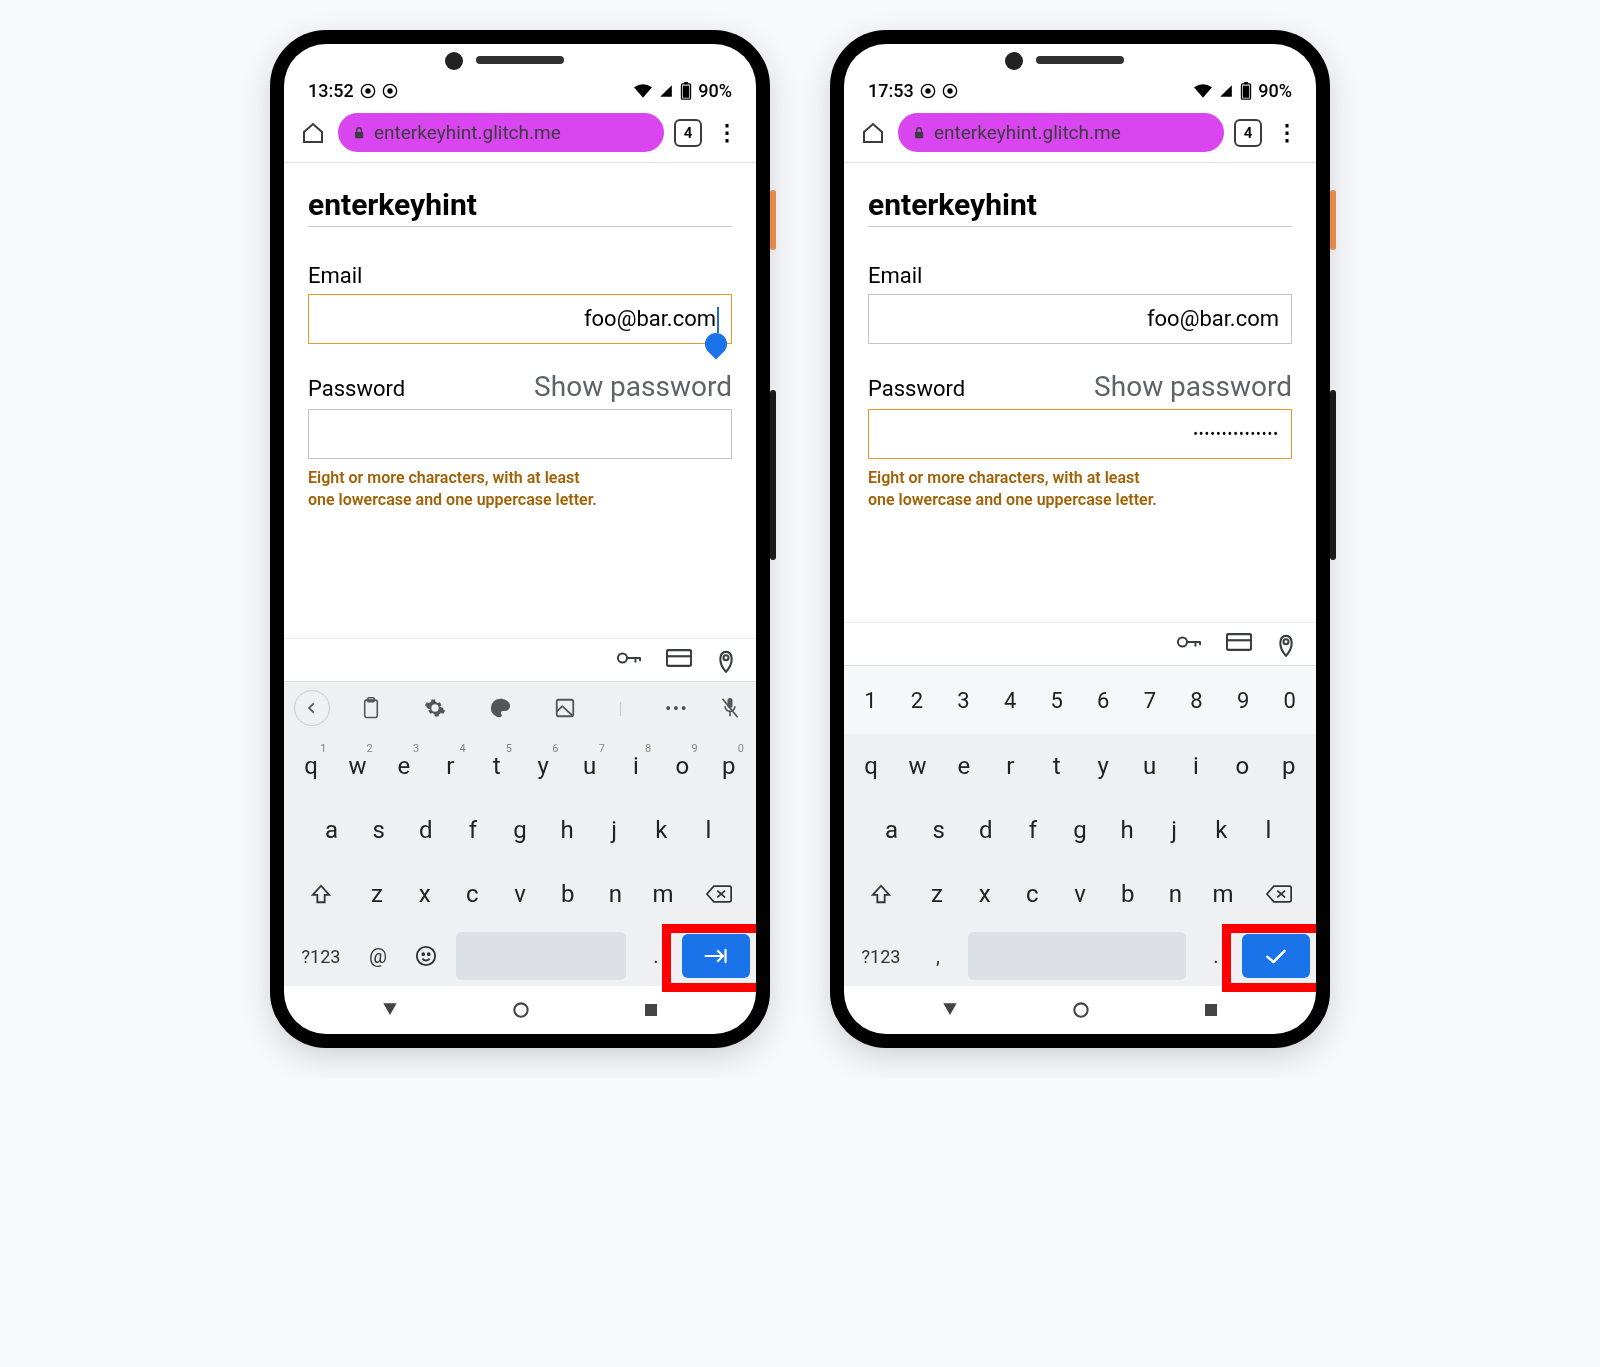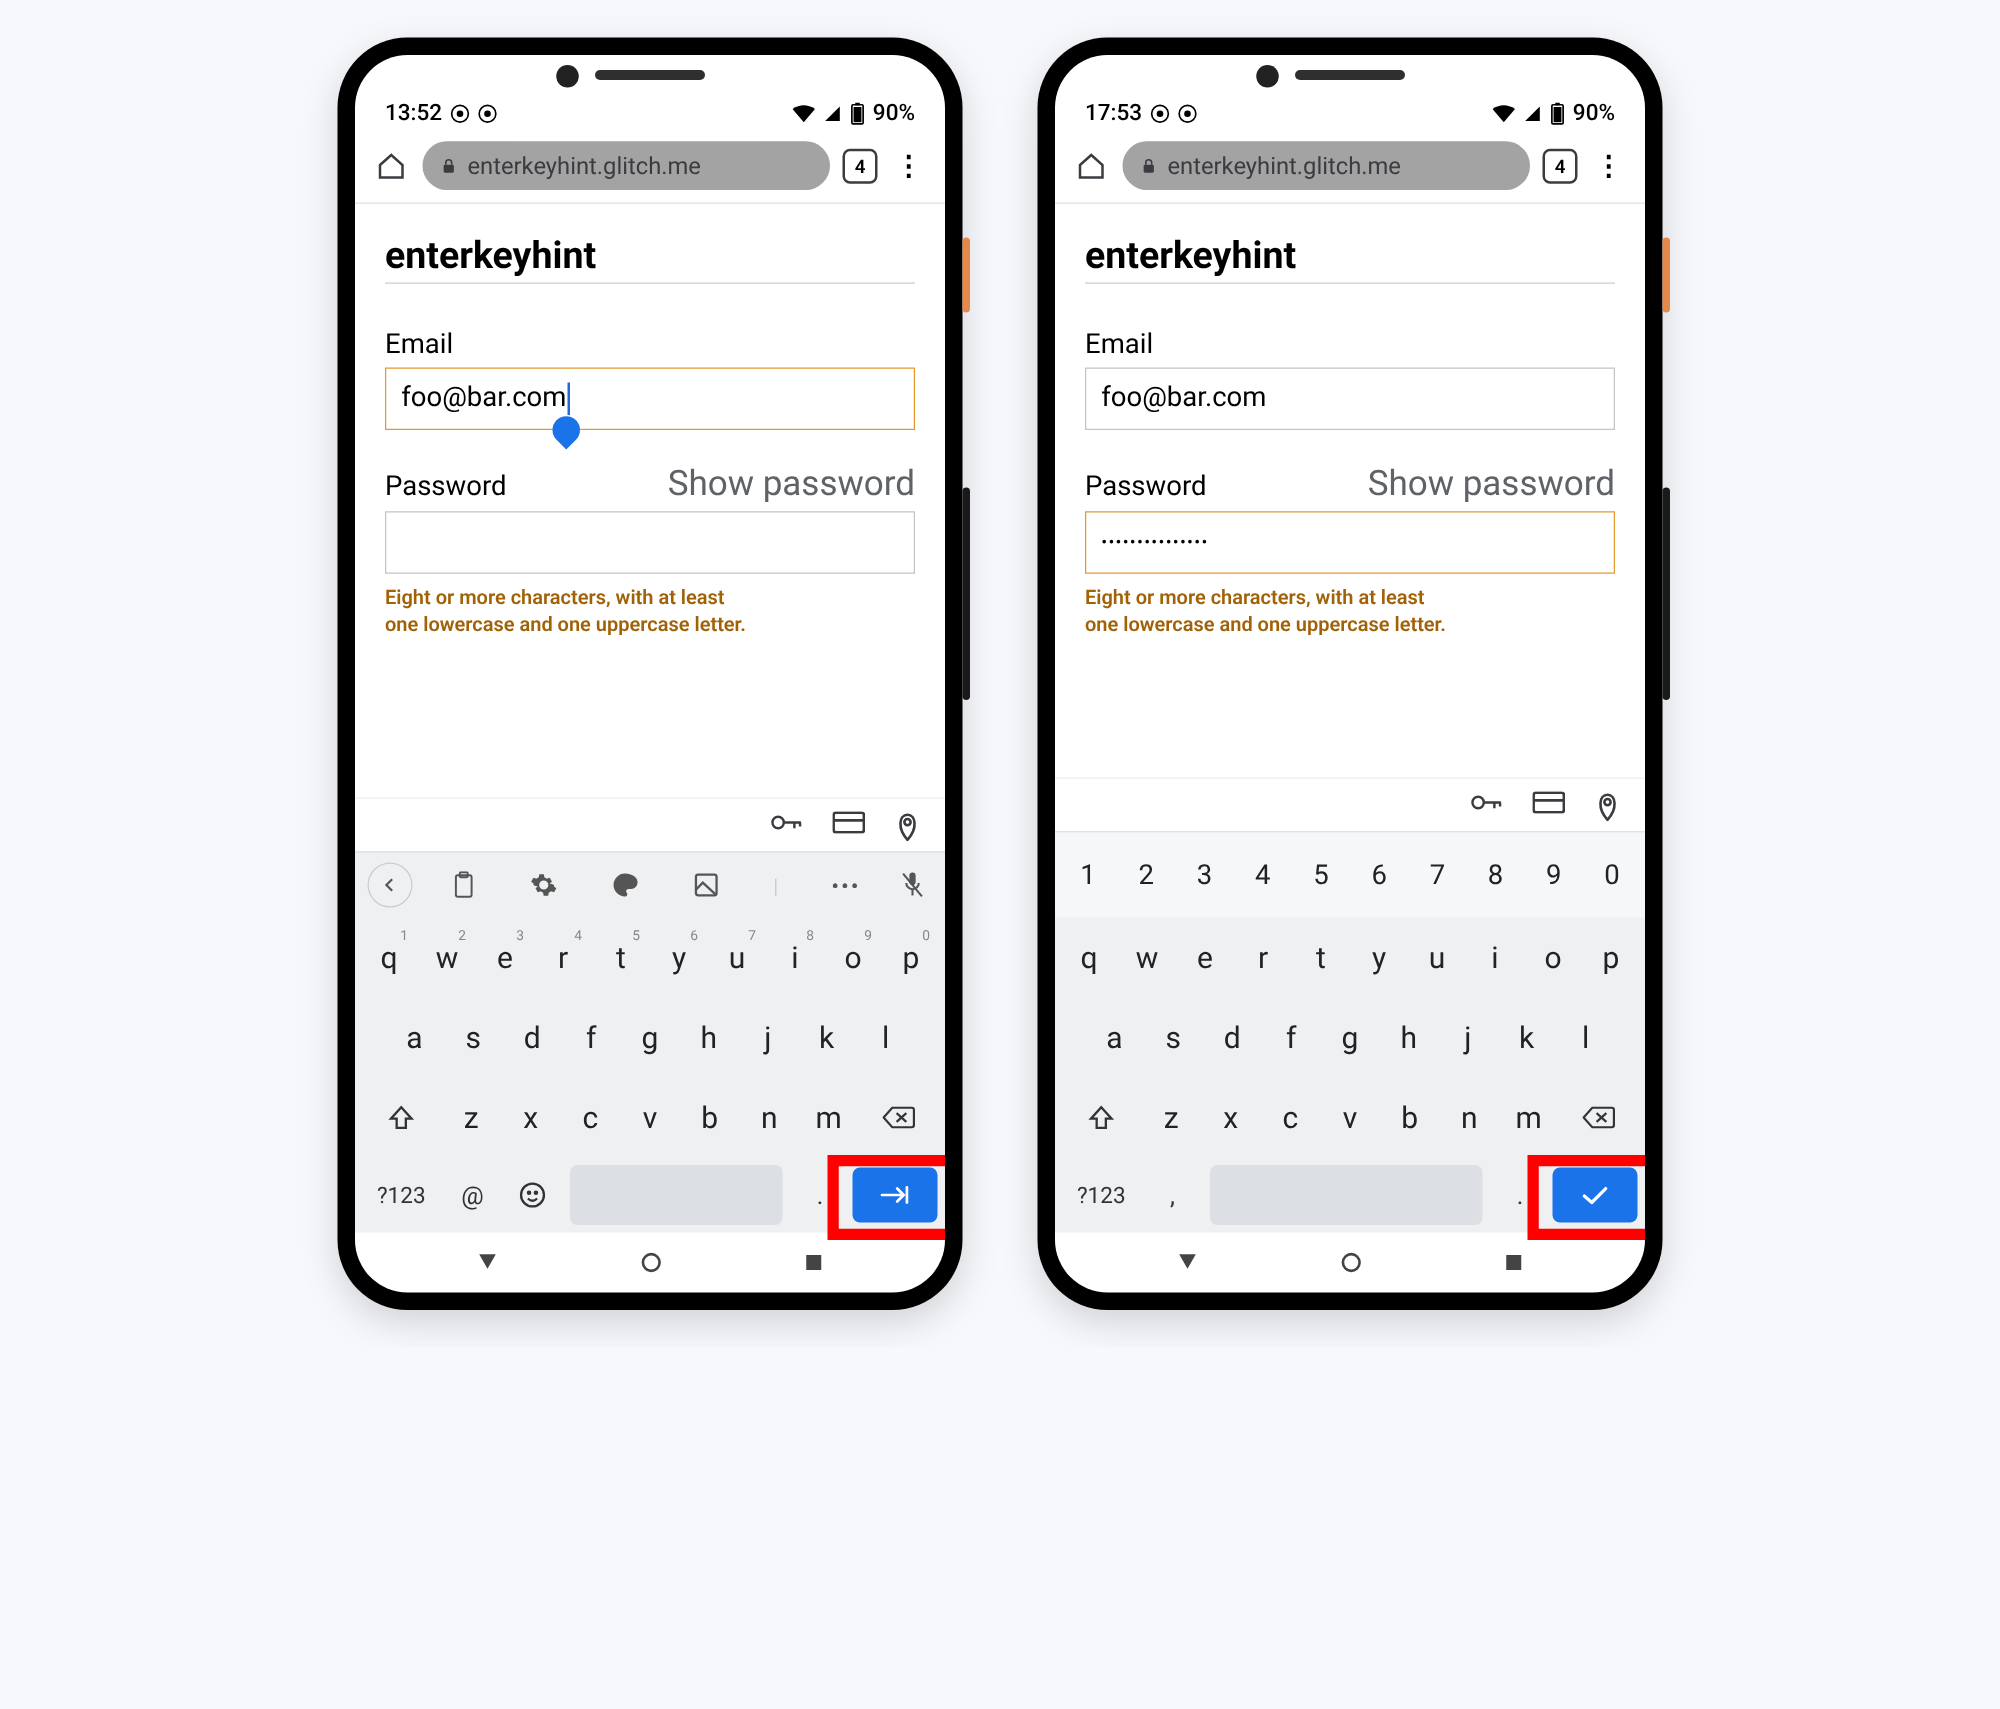--- a/index.html
+++ b/index.html
@@ -38,36 +38,36 @@
     display:flex; justify-content:space-between; align-items:center;
     padding:2px 24px 6px; font-size:18px; color:#000; font-weight:500;
   }
   .statusbar .left, .statusbar .right { display:flex; align-items:center; gap:6px; }
   .urlbar {
     display:flex; align-items:center; gap:10px;
     padding:6px 14px 10px; border-bottom:1px solid #e0e0e0;
   }
   .urlfield {
     flex:1; display:flex; align-items:center; gap:8px;
-    background:#a3a3a3; border-radius:22px; padding:8px 14px; color:#3a3c40; font-size:19px;
+    background:#d946ef; border-radius:22px; padding:8px 14px; color:#3a3c40; font-size:19px;
   }
   .tabbadge {
     width:28px; height:28px; border:2px solid #3a3c40; border-radius:6px;
     display:flex; align-items:center; justify-content:center; font-size:15px; font-weight:600;
   }
   .iconbtn{width:30px;height:30px;display:flex;align-items:center;justify-content:center;}
   .page {
     flex:1; padding:24px 24px 0; overflow:hidden;
   }
   .page h1 { margin:0 0 4px; font-size:30px; font-weight:700; }
   .page hr { border:none; border-top:1px solid #ccc; margin:2px 0 36px;}
   .label { font-size:22px; color:#000; margin-bottom:6px;}
   .labelrow { display:flex; justify-content:space-between; align-items:baseline; margin-bottom:6px;}
   .showpw { color:#5f6368; font-size:28px;}
-  .inp { width:100%; border:1px solid #c2c4c7; padding:10px 12px; font-size:22px; height:50px; line-height:28px; position:relative; font-family:inherit; color:#000;}
+  .inp { width:100%; border:1px solid #c2c4c7; padding:10px 12px; font-size:22px; height:50px; line-height:28px; position:relative; font-family:inherit; color:#000;text-align:right;}
   .inp.focused { border:1px solid #e29b2f; outline:none;}
   .caret-holder { position:relative; display:inline-block;}
   .cursor { display:inline-block; width:2px; height:26px; background:#1f6bdc; vertical-align:middle; margin-left:1px;}
   .teardrop { position:absolute; left:-11px; top:28px; width:22px; height:22px; background:#1a73e8; border-radius:50% 50% 50% 0; transform:rotate(-45deg);}
   .hint { font-size:16px; color:#a16207; font-weight:600; line-height:1.35; margin-top:8px;}
   .fieldgap { height:26px;}
 
   .autofill { display:flex; justify-content:flex-end; gap:24px; padding:10px 20px 8px; color:#3a3c40; border-top:1px solid #eee;}
   .kb { background:#eef0f2; border-top:1px solid #dcdfe2;}
   .kb-toolbar { display:flex; align-items:center; gap:10px; padding:8px 10px; color:#555;}

